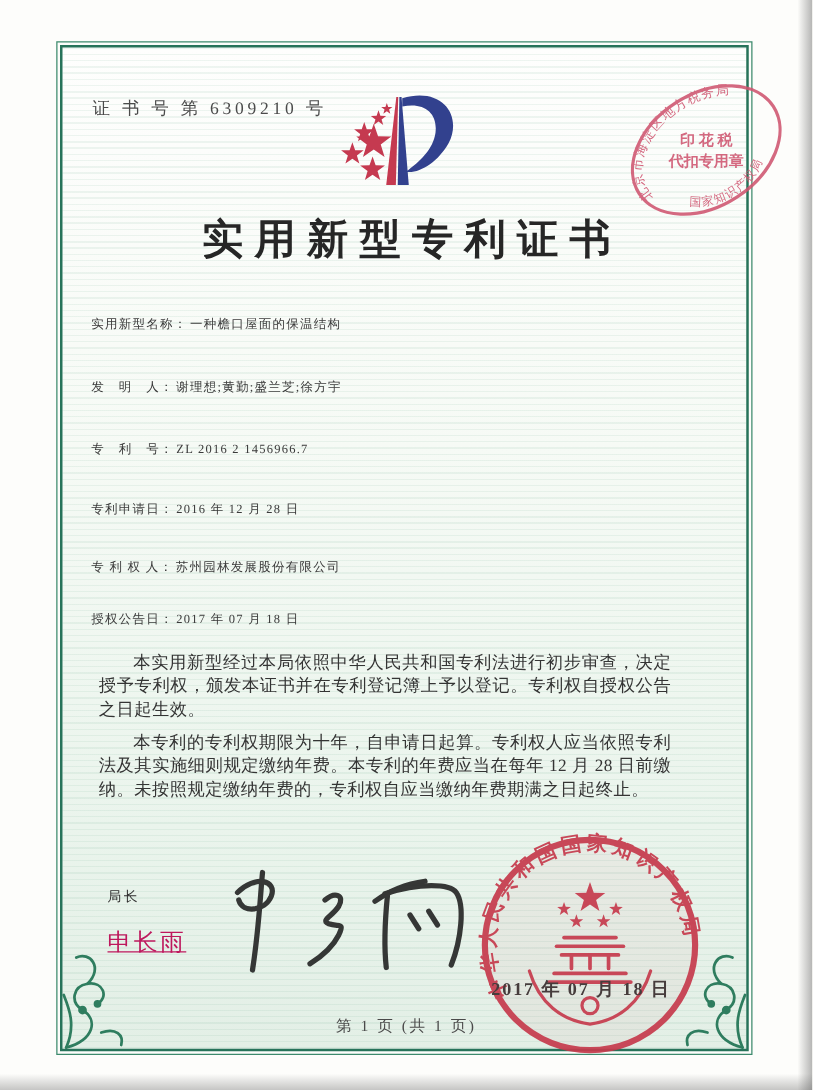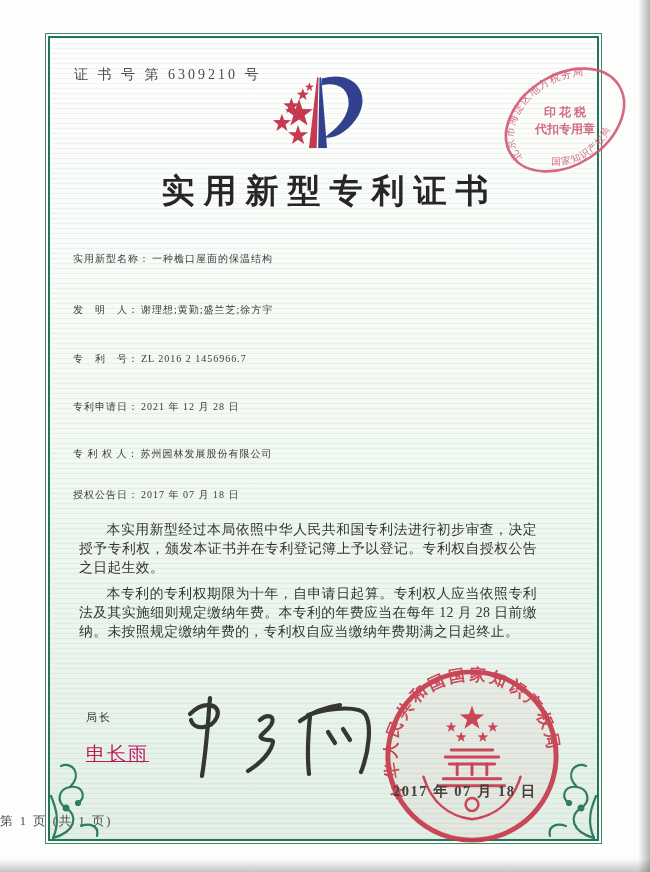--- a/index.html
+++ b/index.html
@@ -9,38 +9,38 @@
     background:linear-gradient(to right,rgba(0,0,0,0),rgba(70,70,70,.40));}
   .edge-bottom{position:absolute;left:0;bottom:0;width:100%;height:13px;
     background:linear-gradient(to bottom,rgba(0,0,0,0),rgba(80,80,80,.32));}
   .frame{position:absolute;left:45px;top:33px;width:557px;height:811px;
     border:1px solid #3c8a6d;padding:2px;box-sizing:border-box;}
   .frame-inner{width:100%;height:100%;box-sizing:border-box;border:2px solid #27735a;
     background:
       repeating-linear-gradient(0deg, rgba(96,165,133,.10) 0 1px, rgba(0,0,0,0) 1px 5px),
       linear-gradient(180deg,#fefefd 0%,#f6faf5 40%,#eaf4ec 78%,#e3efe6 100%);}
   .abs{position:absolute;}
-  .cert-no{left:74px;top:66px;font-size:14px;letter-spacing:3px;color:#4b4b4b;}
+  .cert-no{left:74px;top:78px;font-size:14px;letter-spacing:3px;color:#4b4b4b;}
   .title{left:0;top:169px;width:650px;text-align:center;font-size:33px;font-weight:700;
     letter-spacing:9px;text-indent:9px;color:#262626;}
   .field{left:73px;width:480px;font-size:10px;color:#3a3a3a;letter-spacing:1px;white-space:nowrap;}
   .field .fvalue{margin-left:2px;}
   .paras{left:72px;top:514px;width:472px;}
   .paras p{margin:7px;font-size:13.8px;line-height:18.9px;text-indent:2em;text-align:justify;
     color:#343434;letter-spacing:.4px;}
   .signer-title{left:86px;top:710px;font-size:11px;color:#2e2e2e;letter-spacing:2px;}
   .signer-name{left:86px;top:741px;font-size:19px;color:#be185d;letter-spacing:2px;text-decoration:underline;}
   .autograph{left:150px;top:690px;}
   .seal{left:378px;top:662px;}
   .seal-date{left:393px;top:782px;font-size:14.5px;font-weight:600;color:#463c3c;
     letter-spacing:1.5px;z-index:6;}
   .tax-stamp{left:483px;top:36px;z-index:5;}
   .logo{left:250px;top:70px;}
   .flourish{z-index:3;}
-  .footer{left:0;top:813px;width:596px;text-align:left;font-size:12.5px;color:#4a4a4a;
+  .footer{left:0;top:813px;width:650px;text-align:center;font-size:12.5px;color:#4a4a4a;
     letter-spacing:2px;}
 </style>
 </head>
 <body>
 
 <div class="paper">
 
   <div class="frame">
     <div class="frame-inner"></div>
   </div>
@@ -89,21 +89,21 @@
   <div class="abs field" style="top:252px">
     <span class="flabel">实用新型名称：</span><span class="fvalue">一种檐口屋面的保温结构</span>
   </div>
   <div class="abs field" style="top:303px">
     <span class="flabel">发　明　人：</span><span class="fvalue">谢理想;黄勤;盛兰芝;徐方宇</span>
   </div>
   <div class="abs field" style="top:352px">
     <span class="flabel">专　利　号：</span><span class="fvalue">ZL 2016 2 1456966.7</span>
   </div>
   <div class="abs field" style="top:400px">
-    <span class="flabel">专利申请日：</span><span class="fvalue">2021 年 12 月 28 日</span>
+    <span class="flabel">专利申请日：</span><span class="fvalue">2016 年 12 月 28 日</span>
   </div>
   <div class="abs field" style="top:447px">
     <span class="flabel">专 利 权 人：</span><span class="fvalue">苏州园林发展股份有限公司</span>
   </div>
   <div class="abs field" style="top:488px">
     <span class="flabel">授权公告日：</span><span class="fvalue">2017 年 07 月 18 日</span>
   </div>
 
   <div class="abs paras">
     <p>本实用新型经过本局依照中华人民共和国专利法进行初步审查，决定授予专利权，颁发本证书并在专利登记簿上予以登记。专利权自授权公告之日起生效。</p>

